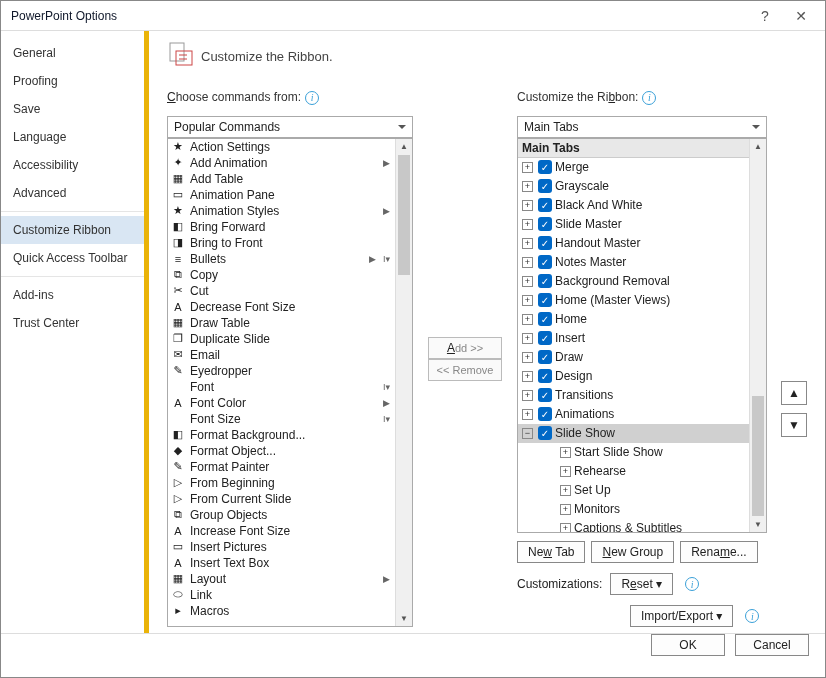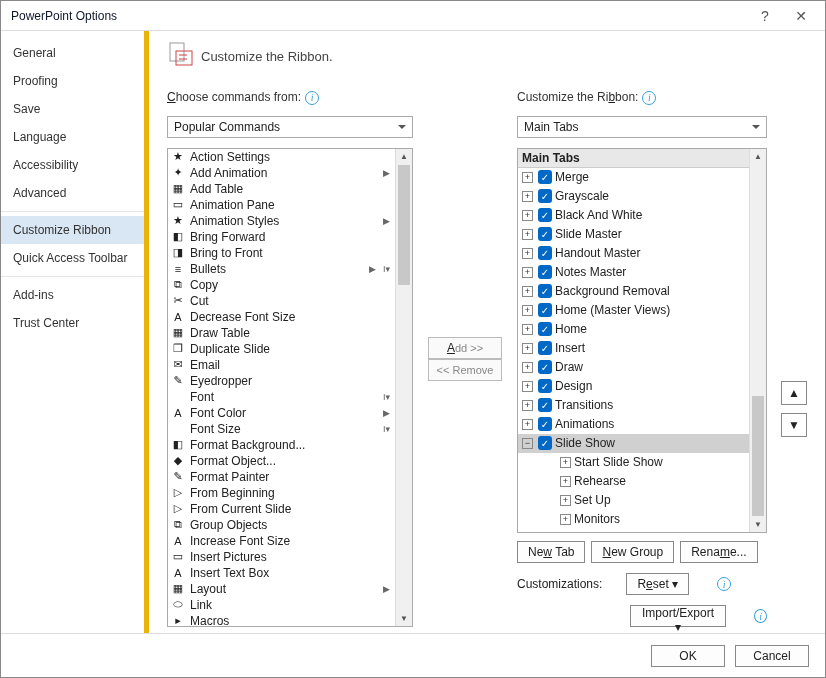--- a/index.html
+++ b/index.html
@@ -17,44 +17,44 @@
 .hicon{display:inline-block}
 .hlabel{font-size:13px;color:#444}
 .brand{position:absolute;top:6px;right:28px;font:24px Georgia,serif;color:#000}
 .cols{display:flex;gap:14px;flex:1;min-height:0}
 .col-left{width:246px;display:flex;flex-direction:column}
 .col-mid{width:76px;display:flex;flex-direction:column;justify-content:center;gap:0;align-items:center}
 .col-right{flex:1;display:flex;flex-direction:column}
 .lbl{font-size:12px;margin-bottom:11px;color:#333}
 .lbl u{text-decoration:underline}
 .info{display:inline-flex;width:14px;height:14px;border:1px solid #3aa0d8;border-radius:50%;color:#3aa0d8;font-size:10px;align-items:center;justify-content:center;margin-left:4px;font-style:italic;font-family:Georgia}
-.sel-box{width:100%;height:22px;border:1px solid #aaa;background:#fff;padding:0 13px 0 6px;text-align:left;position:relative;margin-bottom:10px}
+.sel-box{width:100%;height:22px;border:1px solid #aaa;background:#fff;padding:0 13px 0 6px;text-align:left;position:relative;}
 .sel-box::after{content:"";position:absolute;right:6px;top:8px;border:4px solid transparent;border-top-color:#555}
 .listbox{border:1px solid #aaa;flex:1;overflow:hidden;position:relative;display:flex;min-height:0}
 .list-inner{flex:1;overflow:hidden}
 .cmd{display:flex;align-items:center;height:16px;padding:0 2px;gap:4px}
 .cmd .ic{width:16px;height:16px;display:flex;align-items:center;justify-content:center;font-size:11px}
 .cmd .tx{flex:1;white-space:nowrap;overflow:hidden;text-overflow:ellipsis}
 .cmd .ar{width:10px;color:#666;font-size:9px}
 .scroll{width:17px;background:#f0f0f0;border-left:1px solid #ddd;display:flex;flex-direction:column}
 .sbtn{height:16px;background:#f0f0f0;display:flex;align-items:center;justify-content:center;font-size:8px;color:#555}
 .thumb{background:#c8c8c8;margin:0 2px}
 .mbtn{width:74px;height:22px;border:1px solid #bbb;background:#fafafa;color:#888;font-size:11px}
 .tree-head{background:#e8e8e8;border-bottom:1px solid #ccc;padding:2px 4px;font-weight:600}
 .tnode{display:flex;align-items:center;height:19px;gap:3px}
 .exp{width:11px;height:11px;border:1px solid #888;display:flex;align-items:center;justify-content:center;font-size:9px;line-height:1;color:#333;margin-left:4px}
 .chk{width:14px;height:14px;border-radius:3px;background:#0068c6;display:flex;align-items:center;justify-content:center;color:#fff;font-size:10px;margin-left:2px}
 .tnode.sel{background:#d0d0d0}
 .sub{margin-left:38px}
 .actions{display:flex;gap:6px;margin-top:8px}
 .btn{height:22px;border:1px solid #888;background:#fdfdfd;padding:0 10px}
-.row2{display:flex;align-items:center;gap:24px;margin-top:10px}
+.row2{display:flex;align-items:center;gap:8px;margin-top:10px}
 .updn{position:absolute;right:18px;top:350px;display:flex;flex-direction:column;gap:8px}
 .updn .btn2{width:26px;height:24px;border:1px solid #888;background:#fff;display:flex;align-items:center;justify-content:center}
-.footer{height:44px;border-top:1px solid #ddd;display:flex;align-items:center;justify-content:flex-end;gap:10px;padding:0 16px}
+.footer{height:44px;border-top:1px solid #ddd;display:flex;justify-content:flex-end;gap:10px;padding:0 16px}
 .footer .btn{width:74px}
 </style>
 </head>
 <body>
 
 <div class="titlebar">
   <span class="title">PowerPoint Options</span>
   <span class="help">?</span>
   <span class="close">✕</span>
 </div>

